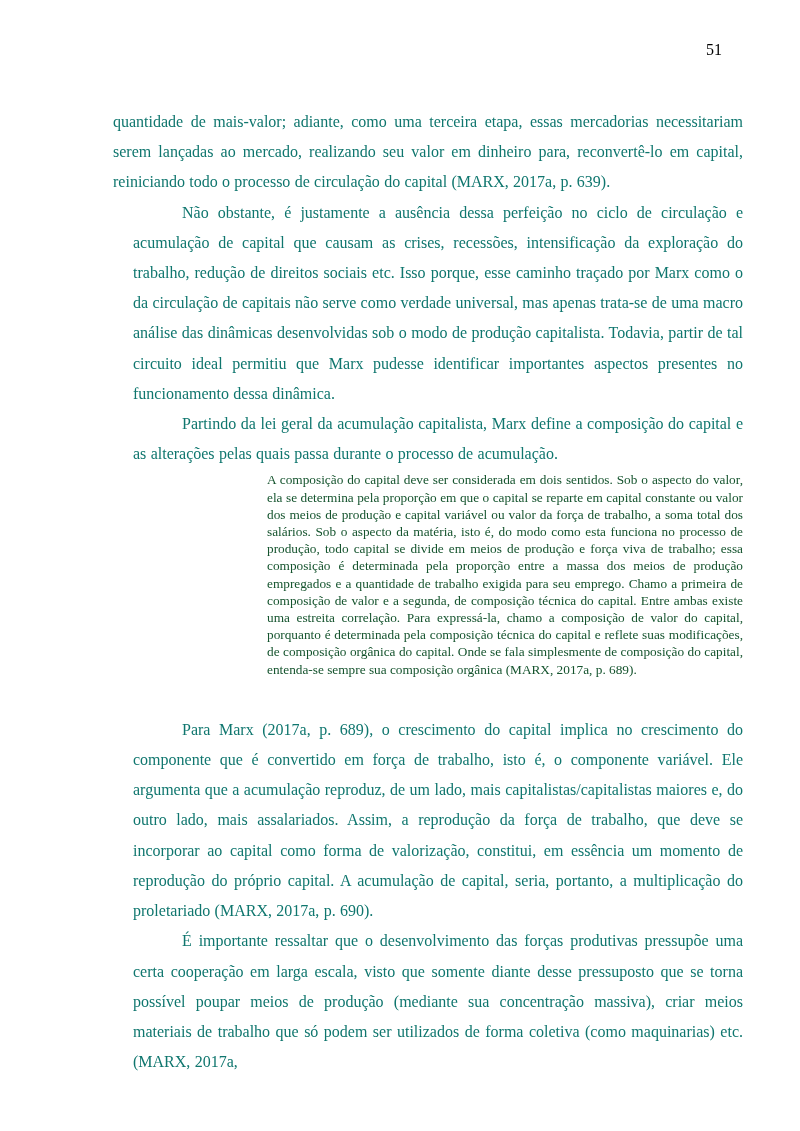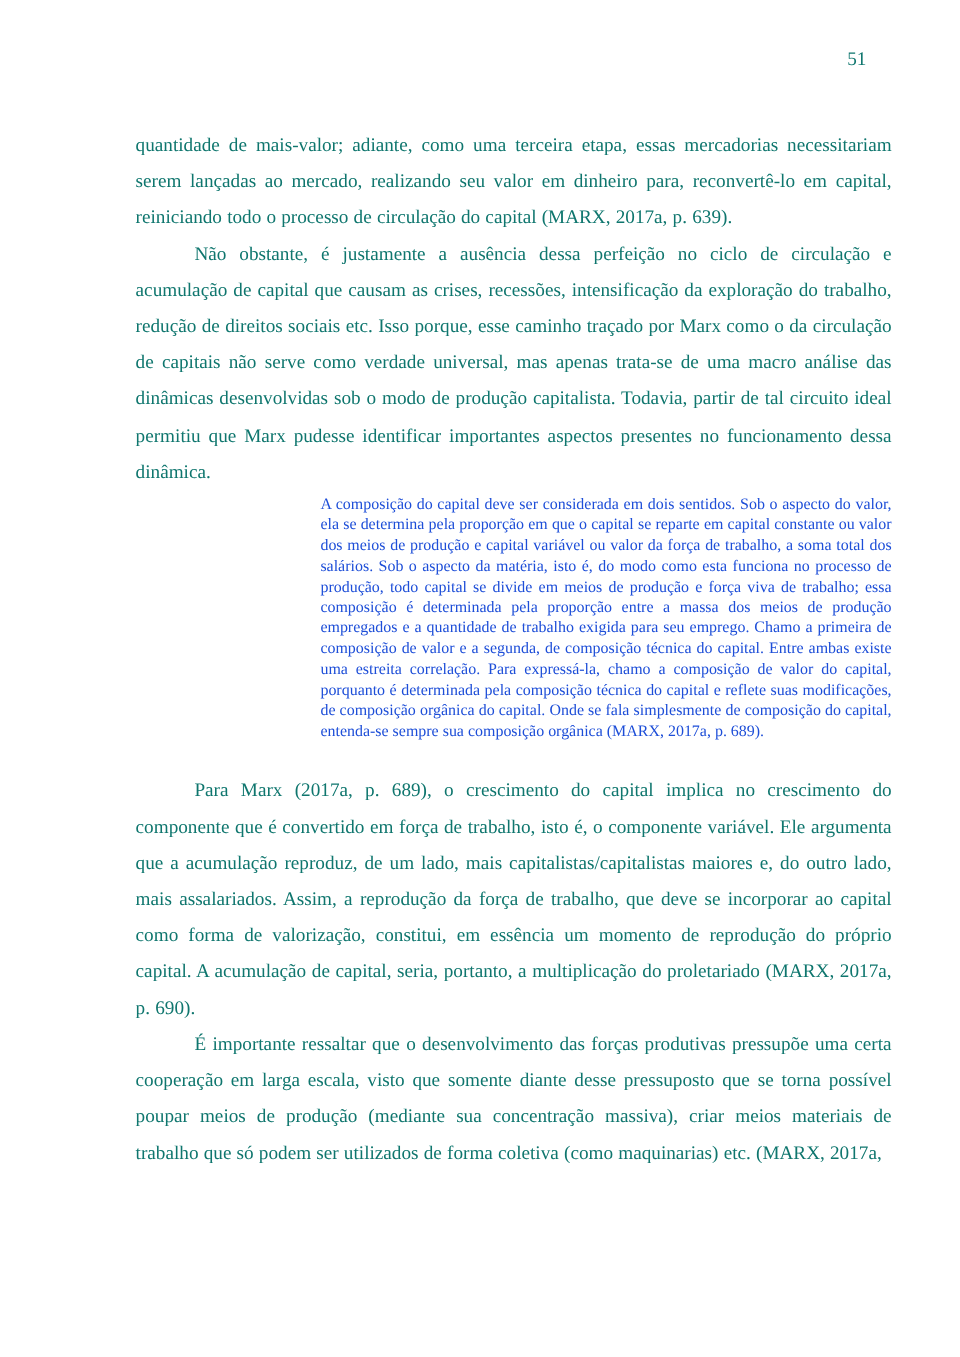--- a/index.html
+++ b/index.html
@@ -15,60 +15,62 @@
     color: #000000;
     font-family: "Liberation Serif", "DejaVu Serif", serif;
     overflow: hidden;
   }
   .page-number {
     position: absolute;
     top: 41px;
     right: 78px;
     font-size: 16px;
     line-height: 18px;
-    color: #0f766e;
+    color: #000000;
   }
   .content {
     position: absolute;
     left: 113px;
     top: 107px;
     width: 630px;
   }
   .body-par {
     margin: 0;
     font-size: 16px;
     line-height: 30.2px;
     text-align: justify;
     color: #0f766e;
     word-spacing: 0.02em;
   }
   .body-par.indent {
     text-indent: 49px;
+    margin-left: 20px;
   }
   .long-quote {
-    margin: 2px 0 27px 154px;
+    margin: 2px 0 37px 154px;
     font-size: 13.3px;
     line-height: 17.2px;
     text-align: justify;
-    color: #1d4ed8;
+    color: #14532d;
   }
 </style>
 </head>
 <body>
 
 <div class="page">
 
   <span class="page-number">51</span>
 
   <div class="content">
 
     <p class="body-par">quantidade de mais-valor; adiante, como uma terceira etapa, essas mercadorias necessitariam serem lançadas ao mercado, realizando seu valor em dinheiro para, reconvertê-lo em capital, reiniciando todo o processo de circulação do capital (MARX, 2017a, p. 639).</p>
 
     <p class="body-par indent">Não obstante, é justamente a ausência dessa perfeição no ciclo de circulação e acumulação de capital que causam as crises, recessões, intensificação da exploração do trabalho, redução de direitos sociais etc. Isso porque, esse caminho traçado por Marx como o da circulação de capitais não serve como verdade universal, mas apenas trata-se de uma macro análise das dinâmicas desenvolvidas sob o modo de produção capitalista. Todavia, partir de tal circuito ideal permitiu que Marx pudesse identificar importantes aspectos presentes no funcionamento dessa dinâmica.</p>
 
+    <p class="body-par indent">Partindo da lei geral da acumulação capitalista, Marx define a composição do capital e as alterações pelas quais passa durante o processo de acumulação.</p>
 
     <blockquote class="long-quote">A composição do capital deve ser considerada em dois sentidos. Sob o aspecto do valor, ela se determina pela proporção em que o capital se reparte em capital constante ou valor dos meios de produção e capital variável ou valor da força de trabalho, a soma total dos salários. Sob o aspecto da matéria, isto é, do modo como esta funciona no processo de produção, todo capital se divide em meios de produção e força viva de trabalho; essa composição é determinada pela proporção entre a massa dos meios de produção empregados e a quantidade de trabalho exigida para seu emprego. Chamo a primeira de composição de valor e a segunda, de composição técnica do capital. Entre ambas existe uma estreita correlação. Para expressá-la, chamo a composição de valor do capital, porquanto é determinada pela composição técnica do capital e reflete suas modificações, de composição orgânica do capital. Onde se fala simplesmente de composição do capital, entenda-se sempre sua composição orgânica (MARX, 2017a, p. 689).</blockquote>
 
     <p class="body-par indent">Para Marx (2017a, p. 689), o crescimento do capital implica no crescimento do componente que é convertido em força de trabalho, isto é, o componente variável. Ele argumenta que a acumulação reproduz, de um lado, mais capitalistas/capitalistas maiores e, do outro lado, mais assalariados. Assim, a reprodução da força de trabalho, que deve se incorporar ao capital como forma de valorização, constitui, em essência um momento de reprodução do próprio capital. A acumulação de capital, seria, portanto, a multiplicação do proletariado (MARX, 2017a, p. 690).</p>
 
     <p class="body-par indent">É importante ressaltar que o desenvolvimento das forças produtivas pressupõe uma certa cooperação em larga escala, visto que somente diante desse pressuposto que se torna possível poupar meios de produção (mediante sua concentração massiva), criar meios materiais de trabalho que só podem ser utilizados de forma coletiva (como maquinarias) etc. (MARX, 2017a,</p>
 
   </div>
 </div>
 

